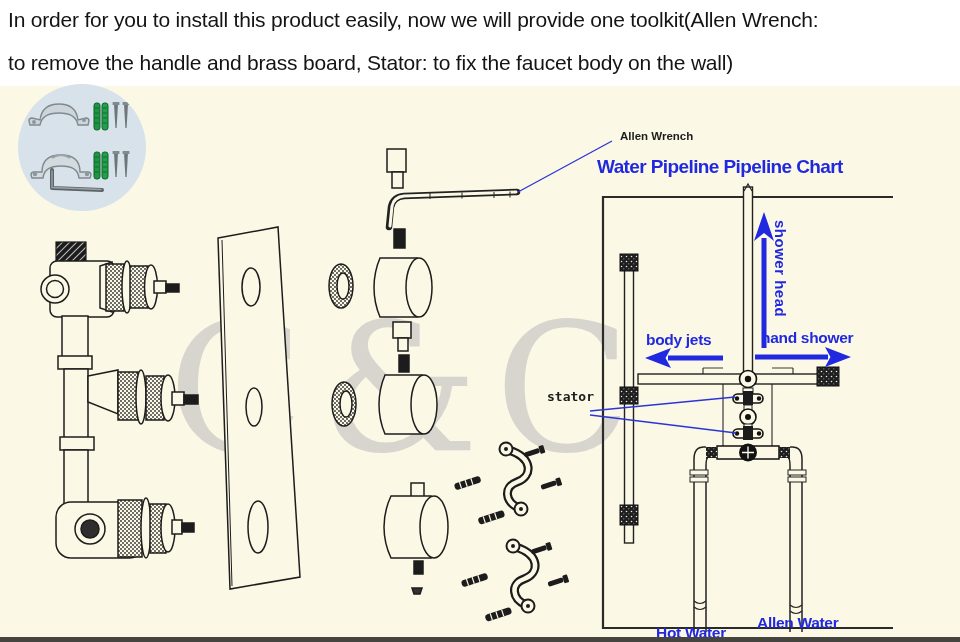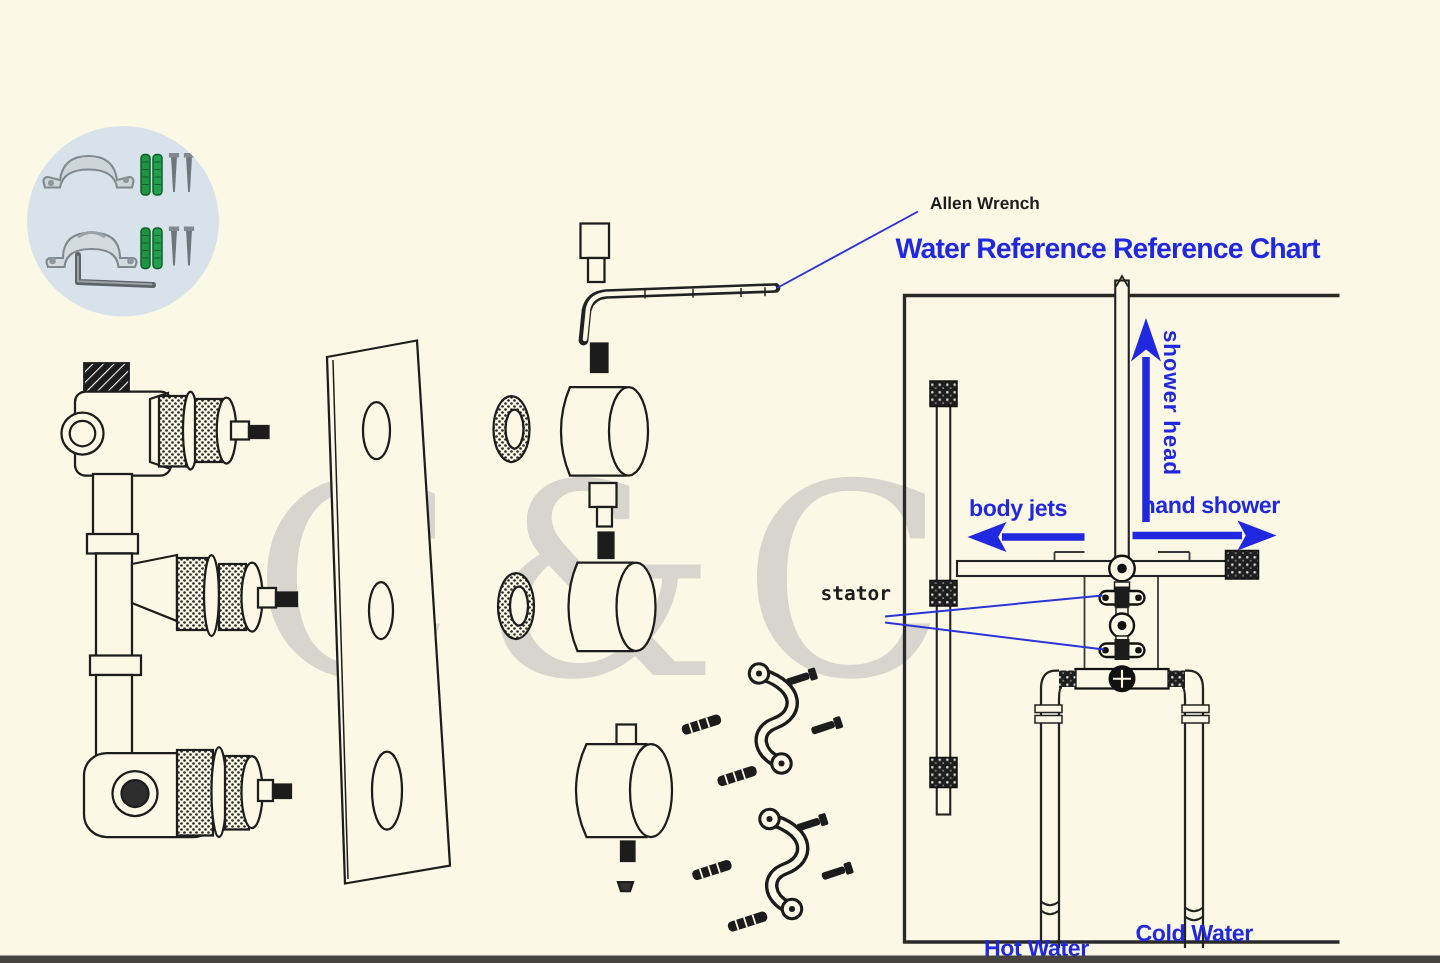--- a/index.html
+++ b/index.html
@@ -26,20 +26,24 @@
   .lbl-stator{left:547px;top:389px;font-size:13px;font-family:"DejaVu Sans Mono",monospace;font-weight:bold;}
   .lbl-hot{left:656px;top:624px;font-size:15.5px;}
   .lbl-cold{left:757px;top:614px;font-size:15.5px;}
   .bottom-strip{position:absolute;left:0;top:637px;width:960px;height:5px;background:#45443f;}
 </style>
 </head>
 <body>
 
 <div class="page">
 
+  <div class="banner">
+    <div class="bl l1">In order for you to install this product easily, now we will provide one toolkit(Allen Wrench:</div>
+    <div class="bl l2">to remove the handle and brass board, Stator: to fix the faucet body on the wall)</div>
+  </div>
 
   <div class="watermark">C&amp;C</div>
 
   <div class="photo">
     <svg width="128" height="127" viewBox="0 0 128 127">
 
       <g>
         <path d="M22,36 q2,-16 19,-16 q17,0 19,16 l8,-2 q3,0 3,3 l-1,4 -10,0 q-2,-12 -19,-12 q-17,0 -19,12 l-10,0 -1,-4 q0,-3 3,-3 z" fill="#cdd5da" stroke="#7f8a90" stroke-width="1.4"></path>
         <circle cx="16" cy="38" r="2" fill="#8d979c"></circle>
           <circle cx="66" cy="36" r="2" fill="#8d979c"></circle>
@@ -274,22 +278,22 @@
     </g>
 
     <g stroke="#2a35d8" stroke-width="1.3">
       <path d="M518,192 L612,141" fill="none"></path>
       <path d="M590,411 L735,397" fill="none"></path>
       <path d="M590,415 L736,433" fill="none"></path>
     </g>
   </svg>
 
   <span class="lbl blk lbl-allen">Allen Wrench</span>
-  <span class="lbl blu lbl-title">Water Reference Reference Chart</span>
+  <span class="lbl blu lbl-title">Water Pipeline Pipeline Chart</span>
   <span class="lbl blu lbl-shower">shower head</span>
   <span class="lbl blu lbl-bodyjets">body jets</span>
   <span class="lbl blu lbl-handshower">hand shower</span>
   <span class="lbl blk lbl-stator">stator</span>
   <span class="lbl blu lbl-hot">Hot Water</span>
-  <span class="lbl blu lbl-cold">Cold Water</span>
+  <span class="lbl blu lbl-cold">Allen Water</span>
 
   <div class="bottom-strip"></div>
 </div>
 
 </body></html>

